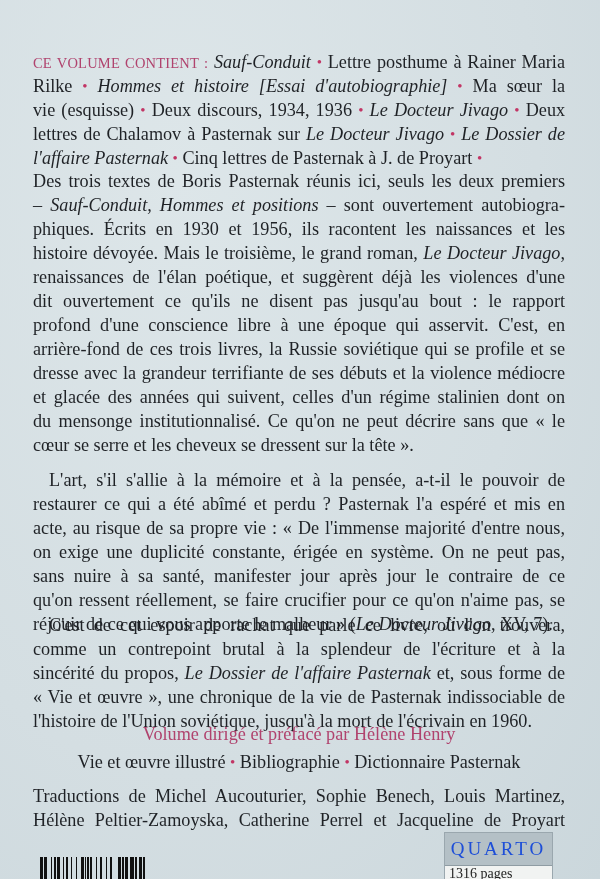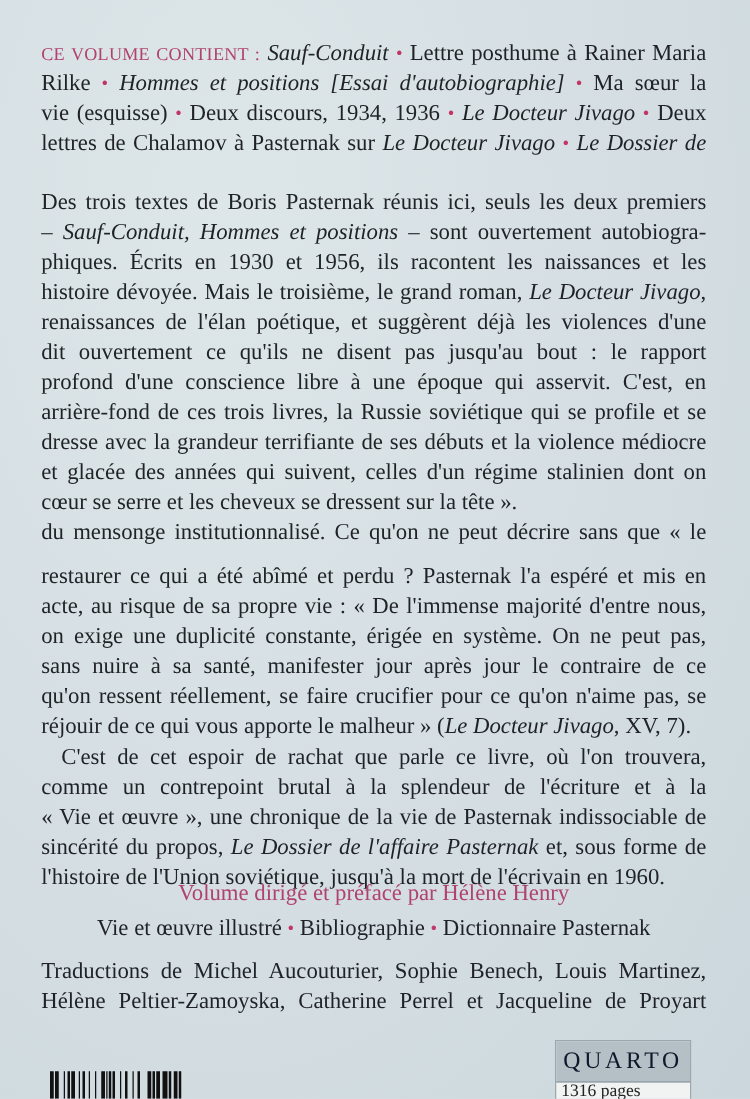--- a/index.html
+++ b/index.html
@@ -4,21 +4,21 @@
 <style>
   html, body { margin:0; padding:0; }
   body {
     width:600px; height:879px; overflow:hidden;
     background:#d6e0e4;
     background-image: radial-gradient(ellipse at 30% 20%, #dde6e9 0%, #d4dee2 60%, #cbd7dc 100%);
     font-family: "Liberation Serif", "DejaVu Serif", serif;
     color:#1f2226;
     position:relative;
   }
-  .block { position:absolute; left:33px; width:532px; }
+  .block { position:absolute; left:33px; width:532px;margin-top:20px; }
   .line {
     display:block; white-space:nowrap; font-size:18.2px; line-height:24px;
     text-align:justify; text-align-last:justify; height:24px; overflow:visible;
   }
   .line.last { text-align-last:left; }
   .line.center { text-align-last:center; }
   .line.indent { text-indent:16px; }
   .pink { color:#b0436e; }
   .pink-label { color:#b0436e; font-size:14.5px; letter-spacing:0.2px; }
   .bullet { color:#c23565; font-size:15px; position:relative; top:-1px; }
@@ -29,69 +29,71 @@
   #para3 { top:593px; }
   #editor { top:702px; }
   #extras { top:730px; }
   #translators { top:764px; }
   .quarto {
     position:absolute; left:444px; top:832px; width:107px; height:47px;
     border:1px solid #9aa7ae; background:#f1f3f2;
   }
   .quarto-head {
     height:32px; background:#b4c0c6; border-bottom:1px solid #8f9ca3;
-    color:#0f172a; font-size:19px; letter-spacing:3px; text-align:center;
+    color:#1d4ed8; font-size:19px; letter-spacing:3px; text-align:center;
     line-height:32px; font-family:"Liberation Serif", serif;
   }
   .quarto-pages { font-size:14px; padding-left:4px; line-height:16px; color:#222; }
   .barcode {
     position:absolute; left:40px; top:857px; width:155px; height:22px;
     display:flex; align-items:stretch; gap:0;
   }
   .barcode span { background:#111; display:block; height:100%; }
 </style>
 </head>
 <body>
 
 <div class="block" id="contents">
   <span class="line"><span class="pink-label">CE VOLUME CONTIENT :</span> <i>Sauf-Conduit</i> <span class="bullet">•</span> <span>Lettre posthume à Rainer Maria</span></span>
-  <span class="line"><span>Rilke</span> <span class="bullet">•</span> <i>Hommes et positions [Essai d'autobiographie]</i> <span class="bullet">•</span> <span>Ma sœur la</span></span>
+  <span class="line"><span>Rilke</span> <span class="bullet">•</span> <i>Hommes et histoire [Essai d'autobiographie]</i> <span class="bullet">•</span> <span>Ma sœur la</span></span>
   <span class="line"><span>vie (esquisse)</span> <span class="bullet">•</span> <span>Deux discours, 1934, 1936</span> <span class="bullet">•</span> <i>Le Docteur Jivago</i> <span class="bullet">•</span> <span>Deux</span></span>
   <span class="line"><span>lettres de Chalamov à Pasternak sur</span> <i>Le Docteur Jivago</i> <span class="bullet">•</span> <i>Le Dossier de</i></span>
+  <span class="line last"><i>l'affaire Pasternak</i> <span class="bullet">•</span> <span>Cinq lettres de Pasternak à J. de Proyart</span> <span class="bullet">•</span></span>
 </div>
 
 <div class="block" id="para1">
   <span class="line">Des trois textes de Boris Pasternak réunis ici, seuls les deux premiers</span>
   <span class="line"><span>– </span><i>Sauf-Conduit, Hommes et positions</i><span> – sont ouvertement autobiogra-</span></span>
   <span class="line">phiques. Écrits en 1930 et 1956, ils racontent les naissances et les</span>
   <span class="line"><span>histoire dévoyée. Mais le troisième, le grand roman, </span><i>Le Docteur Jivago</i><span>,</span></span>
   <span class="line">renaissances de l'élan poétique, et suggèrent déjà les violences d'une</span>
   <span class="line">dit ouvertement ce qu'ils ne disent pas jusqu'au bout : le rapport</span>
   <span class="line">profond d'une conscience libre à une époque qui asservit. C'est, en</span>
   <span class="line">arrière-fond de ces trois livres, la Russie soviétique qui se profile et se</span>
   <span class="line">dresse avec la grandeur terrifiante de ses débuts et la violence médiocre</span>
   <span class="line">et glacée des années qui suivent, celles d'un régime stalinien dont on</span>
+  <span class="line">du mensonge institutionnalisé. Ce qu'on ne peut décrire sans que « le</span>
   <span class="line last">cœur se serre et les cheveux se dressent sur la tête ».</span>
-  <span class="line">du mensonge institutionnalisé. Ce qu'on ne peut décrire sans que « le</span>
 </div>
 
 <div class="block" id="para2">
+  <span class="line indent">L'art, s'il s'allie à la mémoire et à la pensée, a-t-il le pouvoir de</span>
   <span class="line">restaurer ce qui a été abîmé et perdu ? Pasternak l'a espéré et mis en</span>
   <span class="line">acte, au risque de sa propre vie : « De l'immense majorité d'entre nous,</span>
   <span class="line">on exige une duplicité constante, érigée en système. On ne peut pas,</span>
   <span class="line">sans nuire à sa santé, manifester jour après jour le contraire de ce</span>
   <span class="line">qu'on ressent réellement, se faire crucifier pour ce qu'on n'aime pas, se</span>
   <span class="line last"><span>réjouir de ce qui vous apporte le malheur » (</span><i>Le Docteur Jivago</i><span>, XV, 7).</span></span>
 </div>
 
 <div class="block" id="para3">
   <span class="line indent">C'est de cet espoir de rachat que parle ce livre, où l'on trouvera,</span>
   <span class="line">comme un contrepoint brutal à la splendeur de l'écriture et à la</span>
+  <span class="line"><span>sincérité du propos, </span><i>Le Dossier de l'affaire Pasternak</i><span> et, sous forme de</span></span>
   <span class="line">« Vie et œuvre », une chronique de la vie de Pasternak indissociable de</span>
-  <span class="line"><span>sincérité du propos, </span><i>Le Dossier de l'affaire Pasternak</i><span> et, sous forme de</span></span>
   <span class="line last">l'histoire de l'Union soviétique, jusqu'à la mort de l'écrivain en 1960.</span>
 </div>
 
 <div class="block" id="editor">
   <span class="line center pink">Volume dirigé et préfacé par Hélène Henry</span>
 </div>
 
 <div class="block" id="extras">
   <span class="line center"><span>Vie et œuvre illustré</span> <span class="bullet">•</span> <span>Bibliographie</span> <span class="bullet">•</span> <span>Dictionnaire Pasternak</span></span>
 </div>

